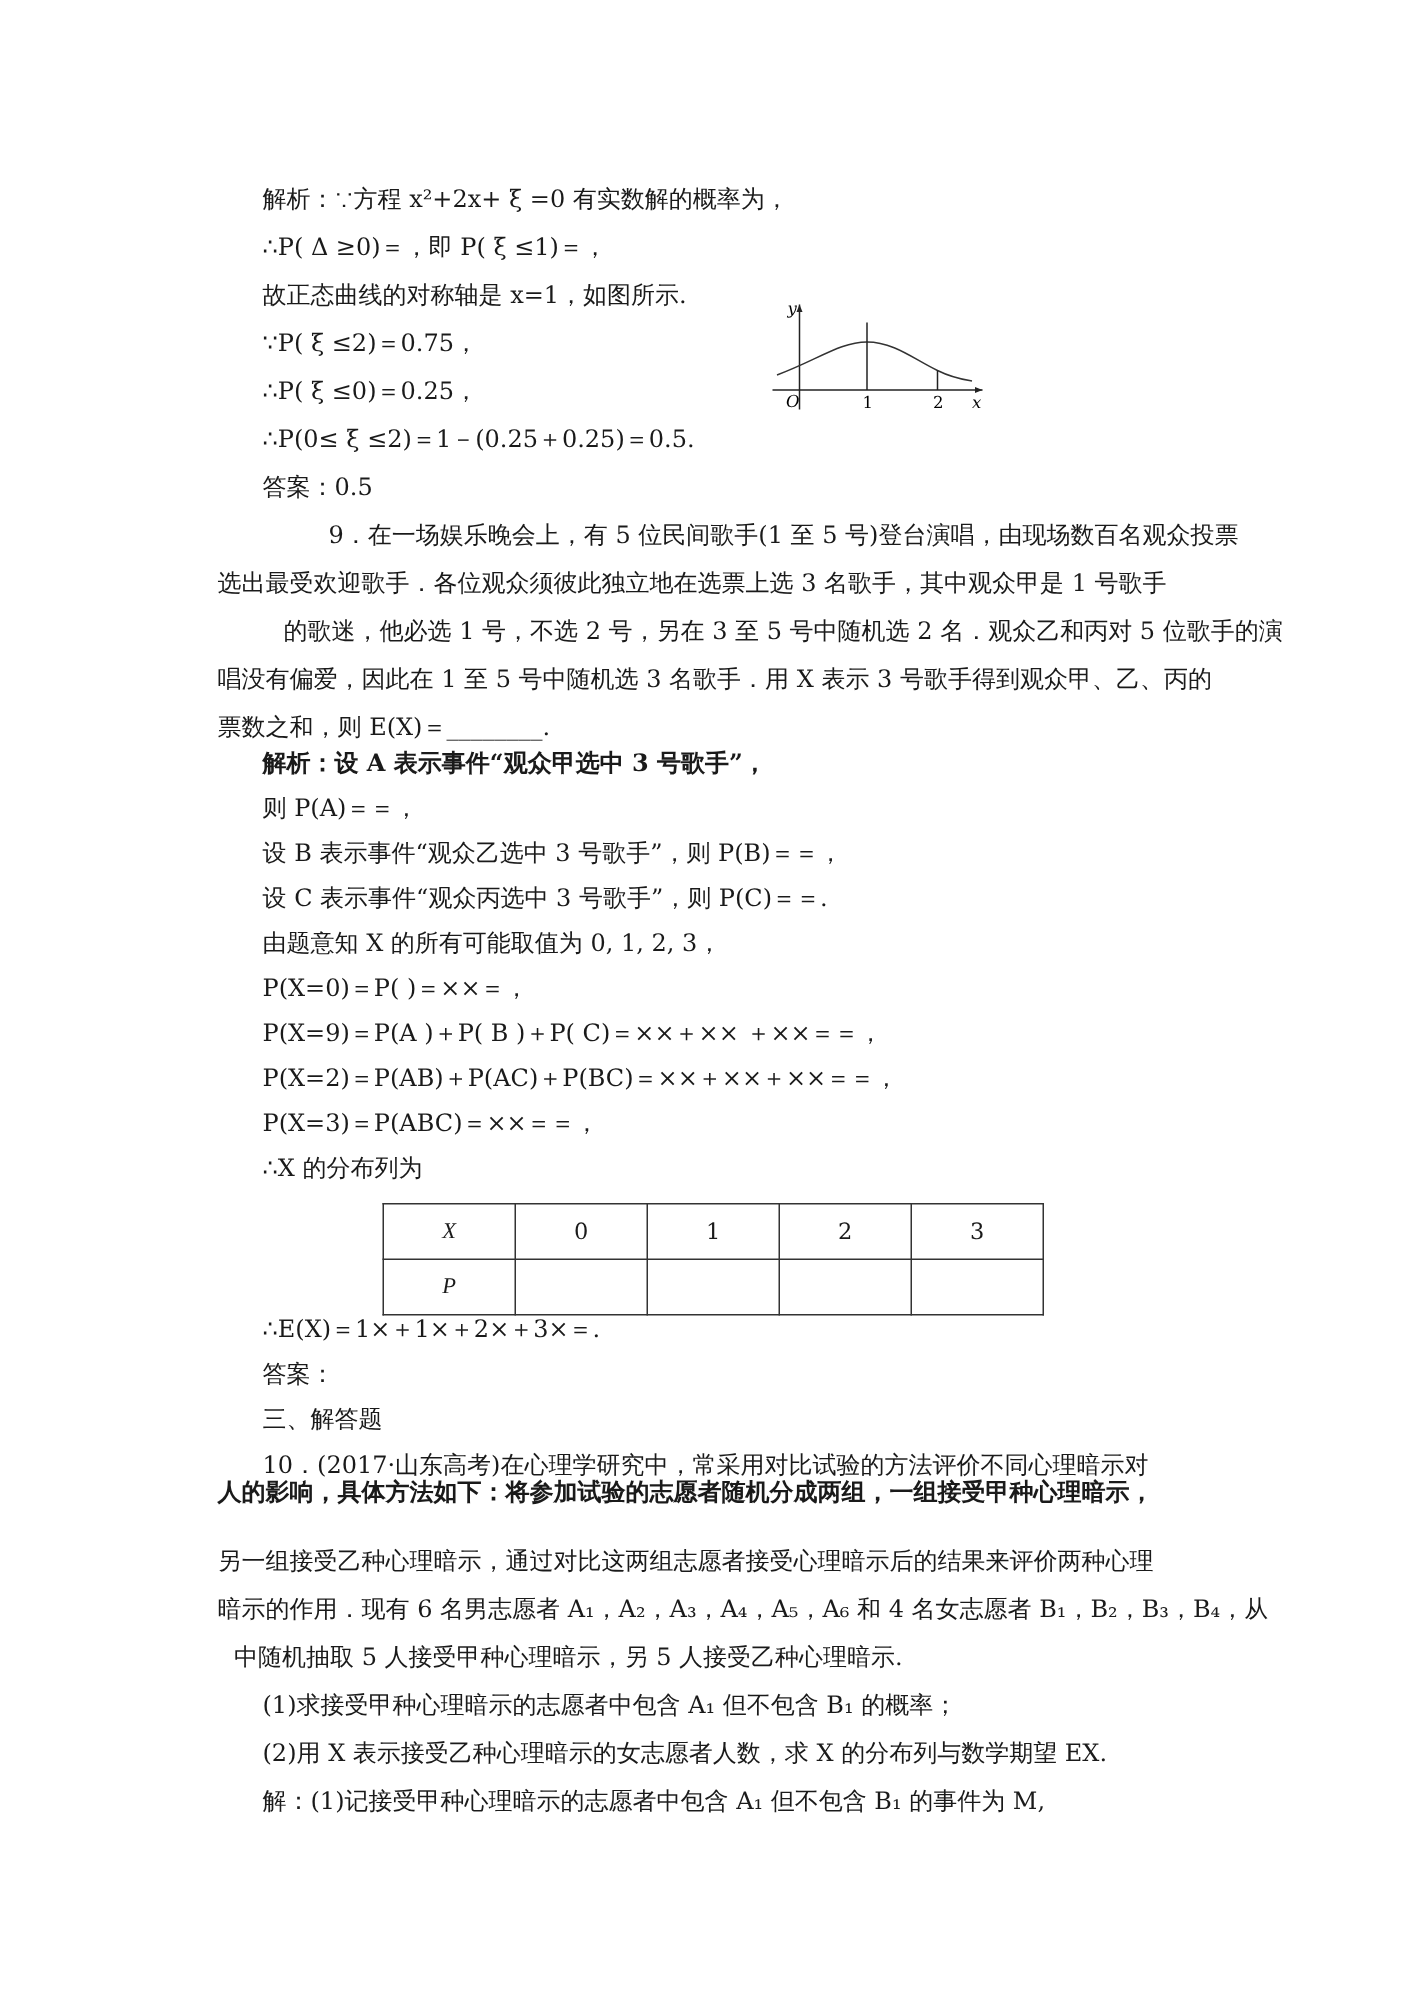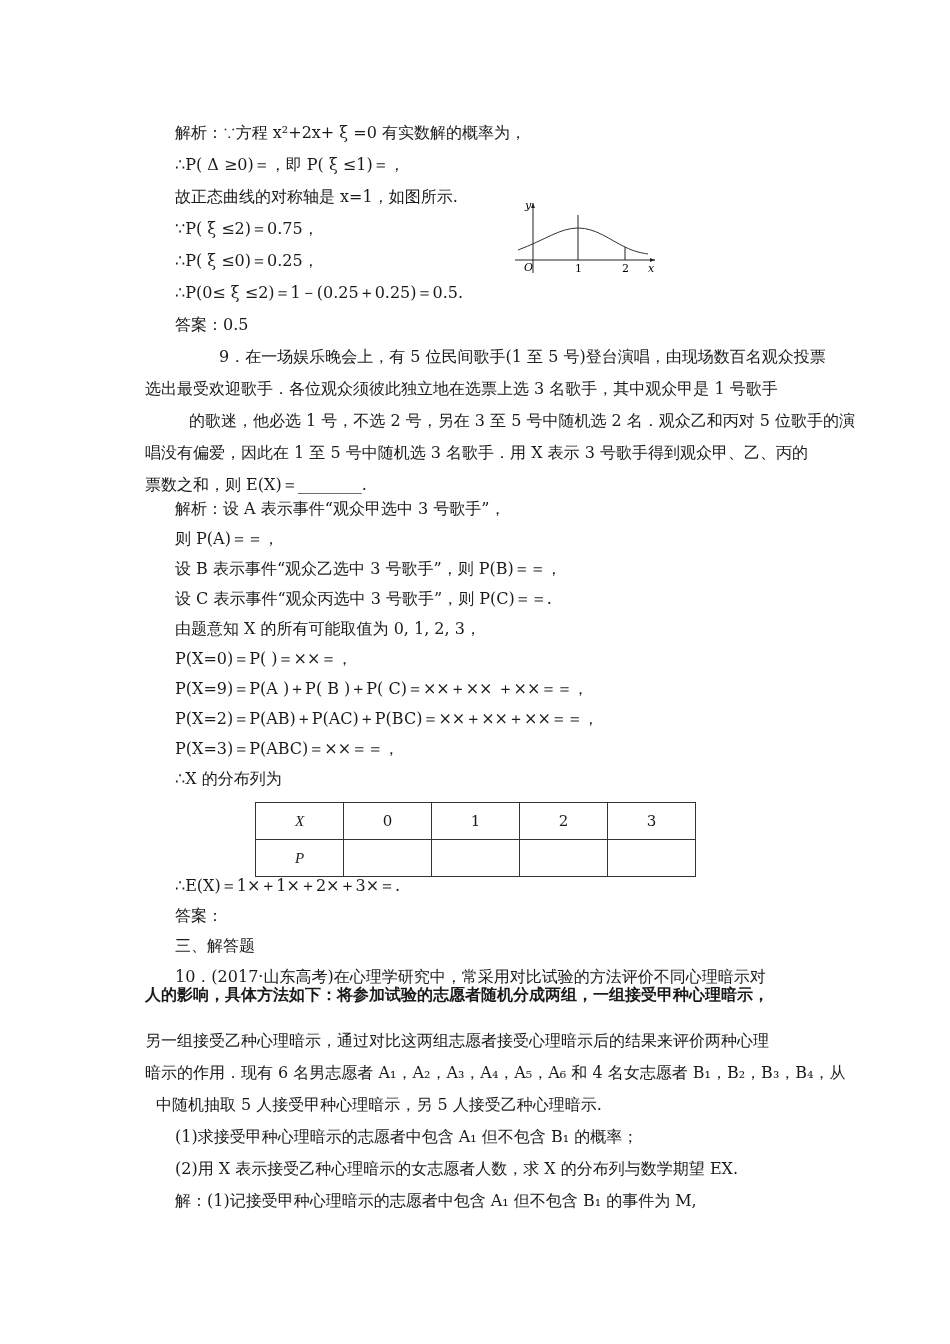--- a/index.html
+++ b/index.html
@@ -35,21 +35,21 @@
   <text x="112" y="77" font-size="11">2</text>
   <text x="138" y="77" font-size="11" font-style="italic">x</text>
 </svg>
 
 <div class="line" style="left:175px;top:346px;margin-left:44px;">9．在一场娱乐晚会上，有 5 位民间歌手(1 至 5 号)登台演唱，由现场数百名观众投票</div>
 <div class="line" style="left:145px;top:378px;">选出最受欢迎歌手．各位观众须彼此独立地在选票上选 3 名歌手，其中观众甲是 1 号歌手</div>
 <div class="line" style="left:145px;top:410px;margin-left:44px;">的歌迷，他必选 1 号，不选 2 号，另在 3 至 5 号中随机选 2 名．观众乙和丙对 5 位歌手的演</div>
 <div class="line" style="left:145px;top:442px;">唱没有偏爱，因此在 1 至 5 号中随机选 3 名歌手．用 X 表示 3 号歌手得到观众甲、乙、丙的</div>
 <div class="line" style="left:145px;top:474px;">票数之和，则 E(X)＝________.</div>
 
-<div class="line" style="left:175px;top:498px;">解析：设 A 表示事件“观众甲选中 3 号歌手”，</div>
+<div class="line" style="left:175px;top:498px;font-weight:bold;">解析：设 A 表示事件“观众甲选中 3 号歌手”，</div>
 <div class="line" style="left:175px;top:528px;text-align:right;">则 P(A)＝＝，</div>
 <div class="line" style="left:175px;top:558px;">设 B 表示事件“观众乙选中 3 号歌手”，则 P(B)＝＝，</div>
 <div class="line" style="left:175px;top:588px;">设 C 表示事件“观众丙选中 3 号歌手”，则 P(C)＝＝.</div>
 <div class="line" style="left:175px;top:618px;">由题意知 X 的所有可能取值为 0, 1, 2, 3，</div>
 <div class="line" style="left:175px;top:648px;">P(X=0)＝P(    )＝××＝，</div>
 <div class="line" style="left:175px;top:678px;">P(X=9)＝P(A    )＋P(  B  )＋P(  C)＝××＋××  ＋××＝＝，</div>
 <div class="line" style="left:175px;top:708px;">P(X=2)＝P(AB)＋P(AC)＋P(BC)＝××＋××＋××＝＝，</div>
 <div class="line" style="left:175px;top:738px;">P(X=3)＝P(ABC)＝××＝＝，</div>
 <div class="line" style="left:175px;top:768px;">∴X 的分布列为</div>
 

